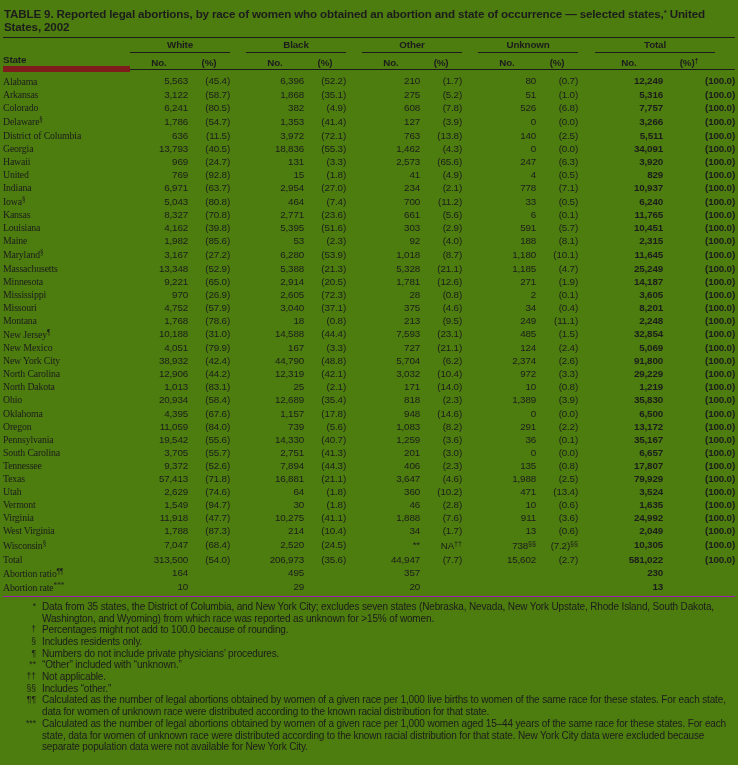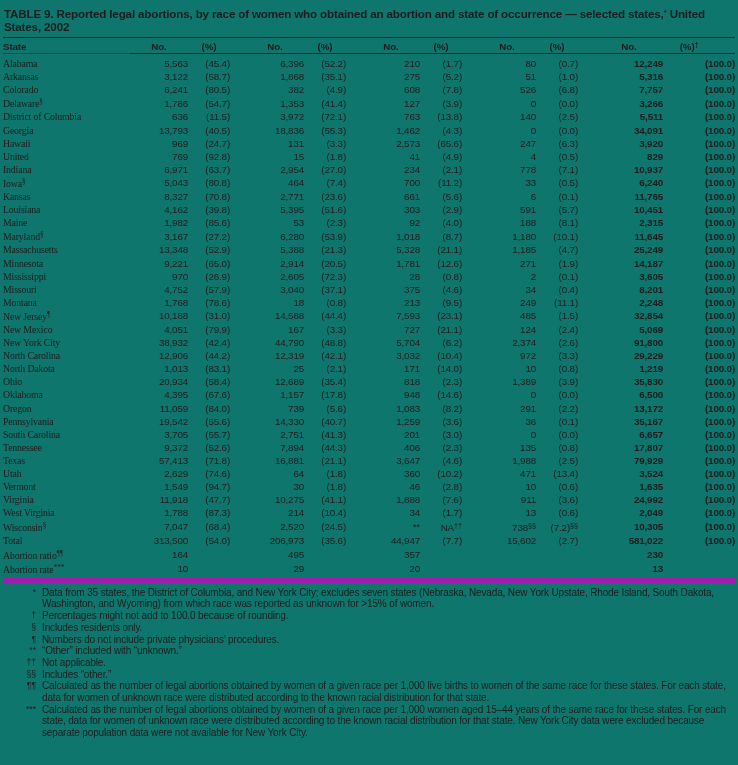--- a/index.html
+++ b/index.html
@@ -1,21 +1,21 @@
 <!DOCTYPE html>
 <html><head>
 <meta charset="utf-8">
 <style>
   html, body { margin: 0; padding: 0; background: #ffffff; }
   .page {
     width: 738px;
     height: 765px;
     box-sizing: border-box;
     padding: 6px 3px 0 3px;
-    background: #0f766e;
+    background: #4d7c0f;
     color: #1c1c1c;
     font-family: "Liberation Sans", "DejaVu Sans", sans-serif;
     overflow: hidden;
   }
   .title {
     font-size: 11.6px;
     font-weight: 700;
     line-height: 13px;
     letter-spacing: -0.15px;
     margin: 0 0 4px 1px;
@@ -40,32 +40,32 @@
   thead th { font-weight: 700; vertical-align: bottom; }
   th.race-th { padding-top: 2px; }
   th.race-th .grp-inner { padding-bottom: 1px; }
   .grp-inner {
     border-bottom: 1px solid #1c1c1c;
     text-align: center;
     padding-bottom: 1px;
   }
   .grp-inner.total-inner { margin-right: 20px; }
   th.sub { text-align: center; padding: 2px 0 3px 0; border-bottom: 1px solid #1c1c1c; }
-  th.state-hdr { text-align: left; padding-left: 2px; border-bottom: 1px solid #7f1d1d; }
+  th.state-hdr { text-align: left; padding-left: 2px; border-bottom: 6px solid #7f1d1d; }
   th.gap-th { border-bottom: 1px solid #1c1c1c; }
   th.sub.tot-pct { padding-right: 20px; }
   th.sub sup { font-size: 7px; vertical-align: 3px; }
 
   
   td.state { text-align: left; padding-left: 2px; font-family: Liberation Serif, serif; }
   td.no, td.pct { text-align: right; }
   td.total { font-weight: 700; }
   td.tot-pct { padding-right: 20px; }
   tbody tr:first-child td { padding-top: 3px; }
-  tbody tr:last-child td { border-bottom: 5px solid #a21caf; padding-bottom: 2px; }
+  tbody tr:last-child td { border-bottom: 1px solid #a21caf; padding-bottom: 2px; }
   td sup, .state sup { font-size: 7.2px; vertical-align: 3px; letter-spacing: 0; }
 
   
   .footnotes { margin-top: 4px; }
   .fn-row { display: flex; align-items: flex-start; }
   .fn-marker {
     flex: none;
     width: 33px;
     text-align: right;
     padding-right: 6px;
@@ -102,20 +102,42 @@
         <col style="width:42px">
       <col style="width:16px">
       <col style="width:58px">
         <col style="width:42px">
       <col style="width:17px">
       <col style="width:68px">
         <col style="width:72px">
     </colgroup>
     <thead>
       <tr>
+        <th></th>
+        <th colspan="2">
+            <div class="grp-inner">White</div>
+          </th>
+        <th></th>
+        <th colspan="2">
+            <div class="grp-inner">Black</div>
+          </th>
+        <th></th>
+        <th colspan="2">
+            <div class="grp-inner">Other</div>
+          </th>
+        <th></th>
+        <th colspan="2">
+            <div class="grp-inner">Unknown</div>
+          </th>
+        <th></th>
+        <th colspan="2">
+            <div class="grp-inner total-inner">Total</div>
+          </th>
+      </tr>
+      <tr>
         <th class="state-hdr">State</th>
         <th class="sub">No.</th>
         <th class="sub">(%)</th>
         <th class="gap-th"></th>
         <th class="sub">No.</th>
         <th class="sub">(%)</th>
         <th class="gap-th"></th>
         <th class="sub">No.</th>
         <th class="sub">(%)</th>
         <th class="gap-th"></th>

